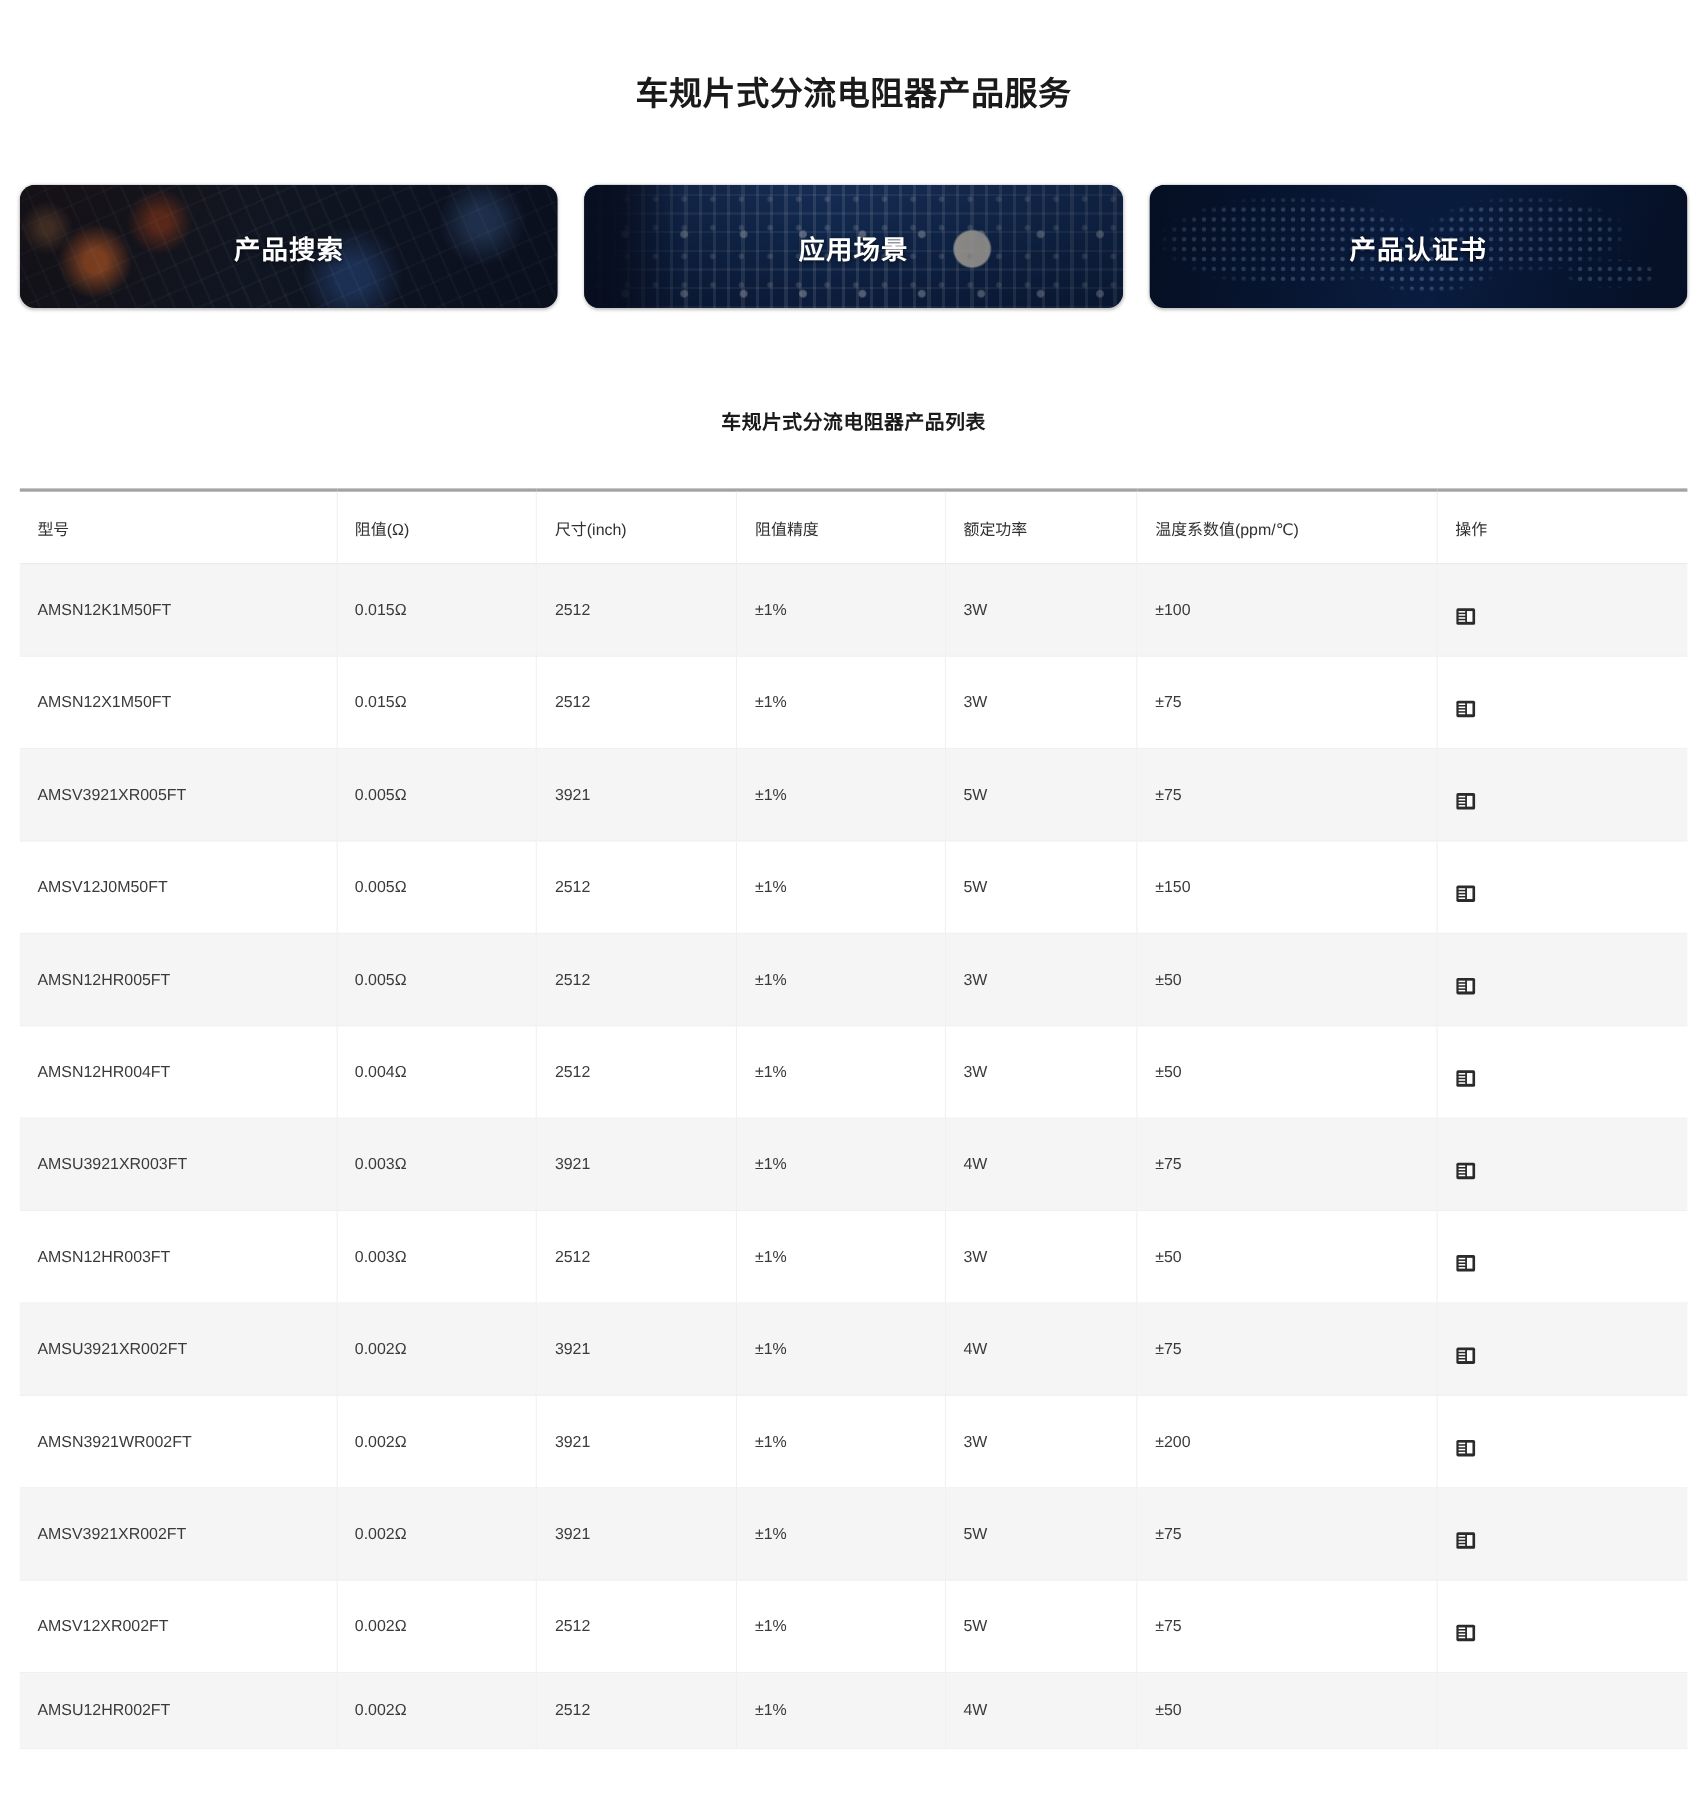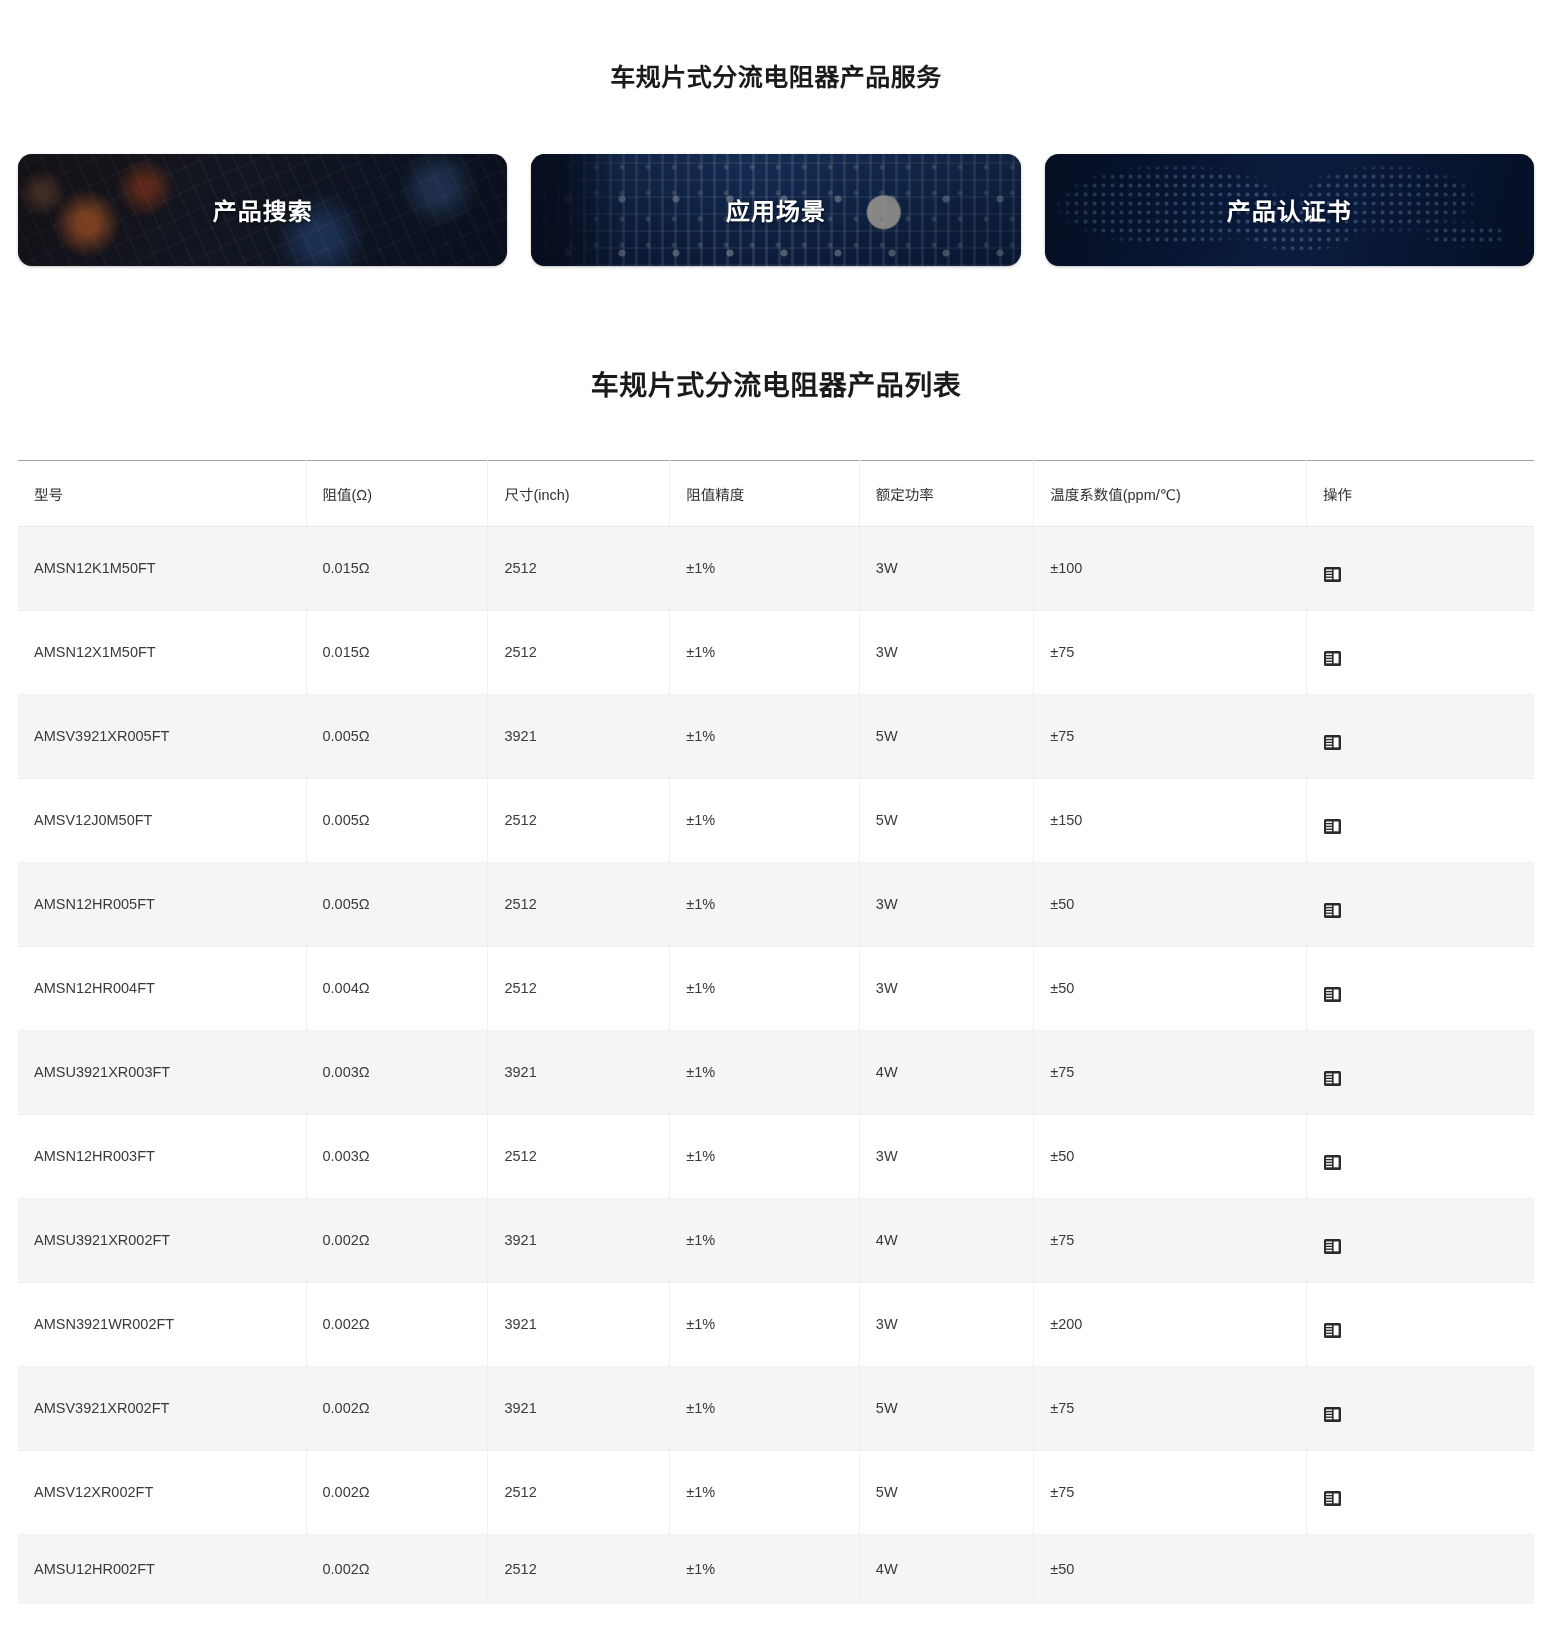--- a/index.html
+++ b/index.html
@@ -14,21 +14,21 @@
     width: 1552px;
     min-height: 1630px;
     margin: 0 auto;
     position: relative;
     overflow: hidden;
   }
 
   
   .service-title {
     text-align: center;
-    font-size: 25px;
+    font-size: 30px;
     font-weight: bold;
     color: #1a1a1a;
     padding-top: 40px;
     letter-spacing: 0.5px;
   }
 
   
   .cards {
     display: flex;
     gap: 24px;
@@ -138,21 +138,21 @@
                 radial-gradient(ellipse 12% 16% at 86% 72%, #000 60%, transparent 76%);
     -webkit-mask-image: radial-gradient(ellipse 34% 52% at 26% 46%, #000 60%, transparent 72%),
                 radial-gradient(ellipse 18% 30% at 52% 66%, #000 60%, transparent 74%),
                 radial-gradient(ellipse 26% 42% at 70% 40%, #000 60%, transparent 74%),
                 radial-gradient(ellipse 12% 16% at 86% 72%, #000 60%, transparent 76%);
   }
 
   
   .list-title {
     text-align: center;
-    font-size: 28px;
+    font-size: 18px;
     font-weight: bold;
     color: #1a1a1a;
     padding: 74px 0 34px 0;
     letter-spacing: 0.5px;
   }
 
   
   .table-wrap {
     padding: 0 18px 30px 18px;
   }
@@ -160,21 +160,21 @@
     width: 100%;
     border-collapse: collapse;
     font-size: 14.5px;
   }
   table.product-table thead th {
     text-align: left;
     font-weight: normal;
     color: #303030;
     padding: 22px 16px;
     background: #ffffff;
-    border-top: 1px solid #a3a3a3;
+    border-top: 3px solid #a3a3a3;
     border-bottom: 1px solid #e8e8e8;
     border-right: 1px solid #f0f0f0;
     white-space: nowrap;
   }
   table.product-table thead th:last-child { border-right: none; }
   table.product-table tbody td {
     padding: 26px 16px;
     color: #3a3a3a;
     border-bottom: 1px solid #f0f0f0;
     border-right: 1px solid #f0f0f0;

